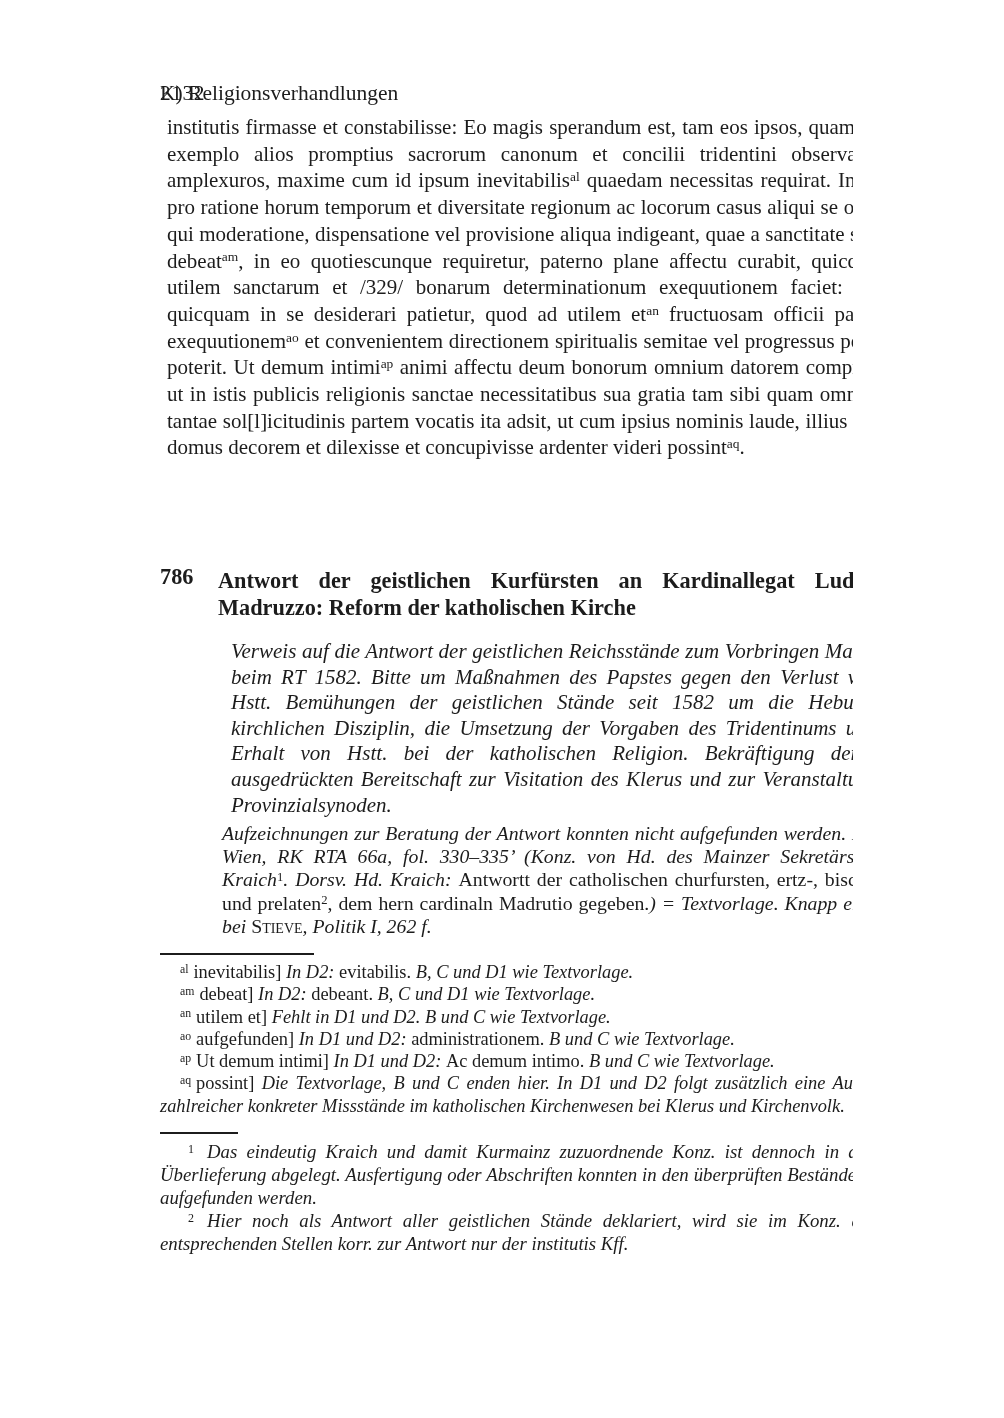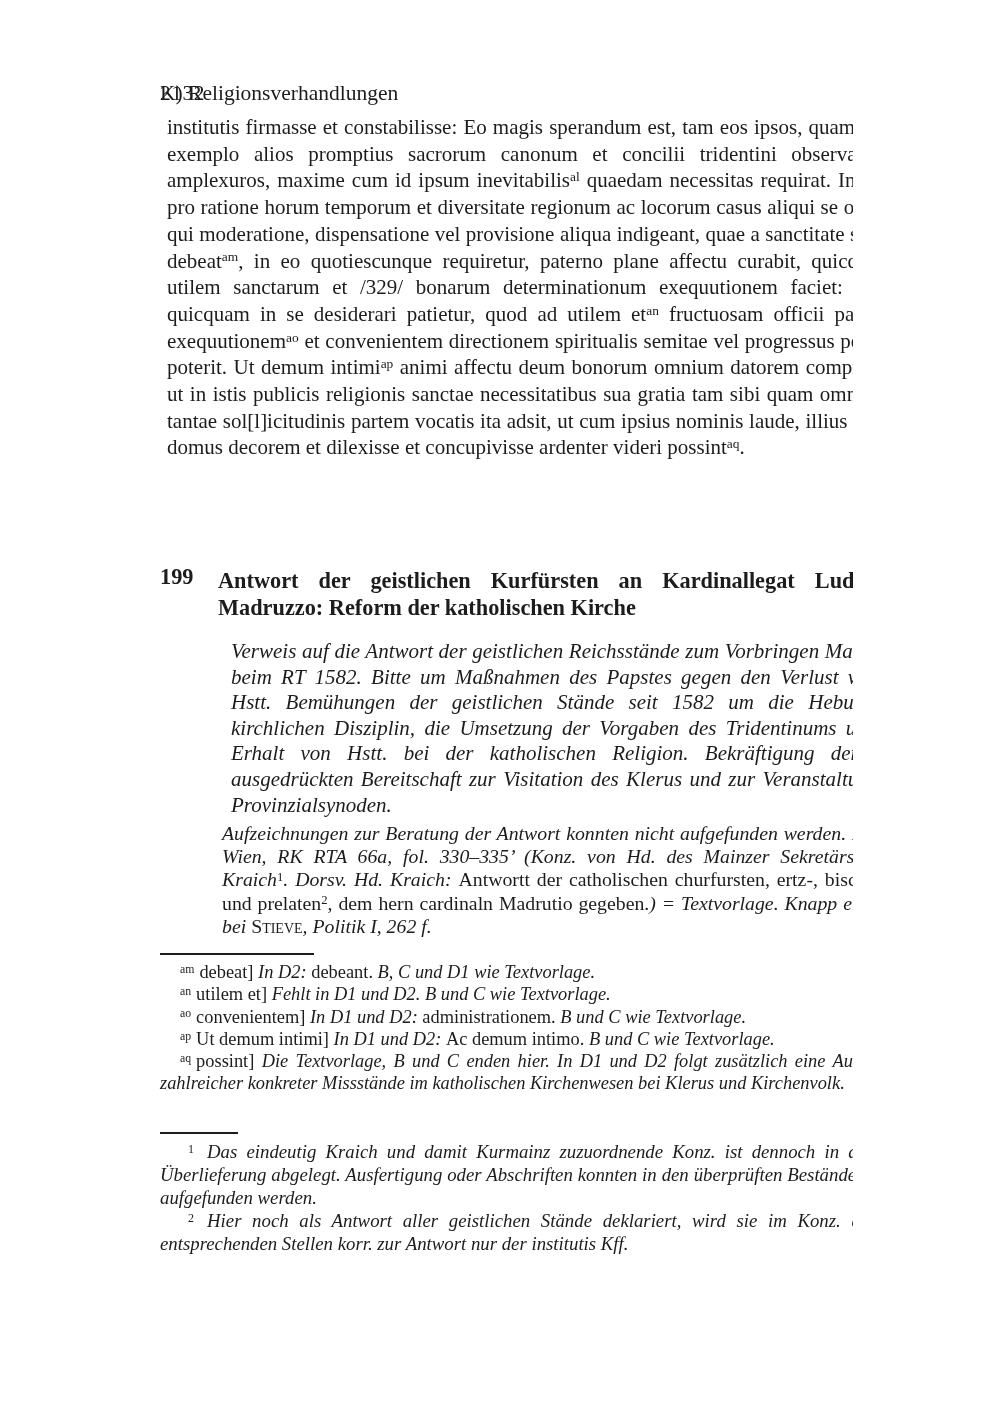--- a/index.html
+++ b/index.html
@@ -74,34 +74,35 @@
 <div class="page">
 
   <header class="content pagehead">
     <span class="pagenum">2132</span>
     <span class="runtitle">K) Religionsverhandlungen</span>
   </header>
 
   <p class="content bodytext"><span>institutis firmasse et constabilisse: Eo magis sperandum est, tam eos ipsos, quam eorum exemplo alios promptius sacrorum canonum et concilii tridentini observationem amplexuros, maxime cum id ipsum inevitabilis</span><sup>al</sup><span> quaedam necessitas requirat. In quo si pro ratione horum temporum et diversitate regionum ac locorum casus aliqui se offerant, qui moderatione, dispensatione vel provisione aliqua indigeant, quae a sanctitate sua peti debeat</span><sup>am</sup><span>, in eo quotiescunque requiretur, paterno plane affectu curabit, quicquid ad utilem sanctarum et /329/ bonarum determinationum exequutionem faciet: necque quicquam in se desiderari patietur, quod ad utilem et</span><sup>an</sup><span> fructuosam officii pastoralis exequutionem</span><sup>ao</sup><span> et convenientem directionem spiritualis semitae vel progressus pertinere poterit. Ut demum intimi</span><sup>ap</sup><span> animi affectu deum bonorum omnium datorem comprecatur, ut in istis publicis religionis sanctae necessitatibus sua gratia tam sibi quam omnibus in tantae sol[l]icitudinis partem vocatis ita adsit, ut cum ipsius nominis laude, illius quoque domus decorem et dilexisse et concupivisse ardenter videri possint</span><sup>aq</sup><span>.</span></p>
 
   <div class="content docheading">
-    <span class="docnum">199</span>
+    <span class="docnum">786</span>
     <h2 class="doctitle">Antwort der geistlichen Kurfürsten an Kardinallegat Ludovico Madruzzo: Reform der katholischen Kirche</h2>
   </div>
 
   <p class="summary"><span class="i">Verweis auf die Antwort der geistlichen Reichsstände zum Vorbringen Madruzzos beim RT 1582. Bitte um Maßnahmen des Papstes gegen den Verlust weiterer Hstt. Bemühungen der geistlichen Stände seit 1582 um die Hebung der kirchlichen Disziplin, die Umsetzung der Vorgaben des Tridentinums und den Erhalt von Hstt. bei der katholischen Religion. Bekräftigung der 1582 ausgedrückten Bereitschaft zur Visitation des Klerus und zur Veranstaltung von Provinzialsynoden.</span></p>
 
   <p class="provenance"><span class="i">Aufzeichnungen zur Beratung der Antwort konnten nicht aufgefunden werden. HHStA Wien, RK RTA 66a, fol. 330–335’ (Konz. von Hd. des Mainzer Sekretärs Peter Kraich</span><sup class="r">1</sup><span class="i">. Dorsv. Hd. Kraich: </span><span class="r">Antwortt der catholischen churfursten, ertz-, bischoffen und prelaten</span><sup class="r">2</sup><span class="r">, dem hern cardinaln Madrutio gegeben.</span><span class="i">) = Textvorlage. Knapp erwähnt bei </span><span class="sc">Stieve</span><span class="i">, Politik I, 262 f.</span></p>
 
   <div class="fnrule rule-letters"></div>
 
   <section class="content fnletters">
+    <p><sup class="fnmark">al</sup><span class="runs"><span>inevitabilis] </span><span class="i">In D2: </span><span>evitabilis. </span><span class="i">B, C und D1 wie Textvorlage.</span></span></p>
     <p><sup class="fnmark">am</sup><span class="runs"><span>debeat] </span><span class="i">In D2: </span><span>debeant. </span><span class="i">B, C und D1 wie Textvorlage.</span></span></p>
     <p><sup class="fnmark">an</sup><span class="runs"><span>utilem et] </span><span class="i">Fehlt in D1 und D2. B und C wie Textvorlage.</span></span></p>
-    <p><sup class="fnmark">ao</sup><span class="runs"><span>convenientem] </span><span class="i">In D1 und D2: </span><span>administrationem. </span><span class="i">B und C wie Textvorlage.</span></span></p>
+    <p><sup class="fnmark">ao</sup><span class="runs"><span>aufgefunden] </span><span class="i">In D1 und D2: </span><span>administrationem. </span><span class="i">B und C wie Textvorlage.</span></span></p>
     <p><sup class="fnmark">ap</sup><span class="runs"><span>Ut demum intimi] </span><span class="i">In D1 und D2: </span><span>Ac demum intimo. </span><span class="i">B und C wie Textvorlage.</span></span></p>
     <p><sup class="fnmark">aq</sup><span class="runs"><span>possint] </span><span class="i">Die Textvorlage, B und C enden hier. In D1 und D2 folgt zusätzlich eine Auflistung zahlreicher konkreter Missstände im katholischen Kirchenwesen bei Klerus und Kirchenvolk.</span></span></p>
   </section>
 
   <div class="fnrule rule-numbers"></div>
 
   <section class="content fnnumbers">
     <p><sup class="fnmark">1</sup><span class="runs"><span class="i">Das eindeutig Kraich und damit Kurmainz zuzuordnende Konz. ist dennoch in der ksl. Überlieferung abgelegt. Ausfertigung oder Abschriften konnten in den überprüften Beständen nicht aufgefunden werden.</span></span></p>
     <p><sup class="fnmark">2</sup><span class="runs"><span class="i">Hier noch als Antwort aller geistlichen Stände deklariert, wird sie im Konz. an den entsprechenden Stellen korr. zur Antwort nur der institutis Kff.</span></span></p>
   </section>

